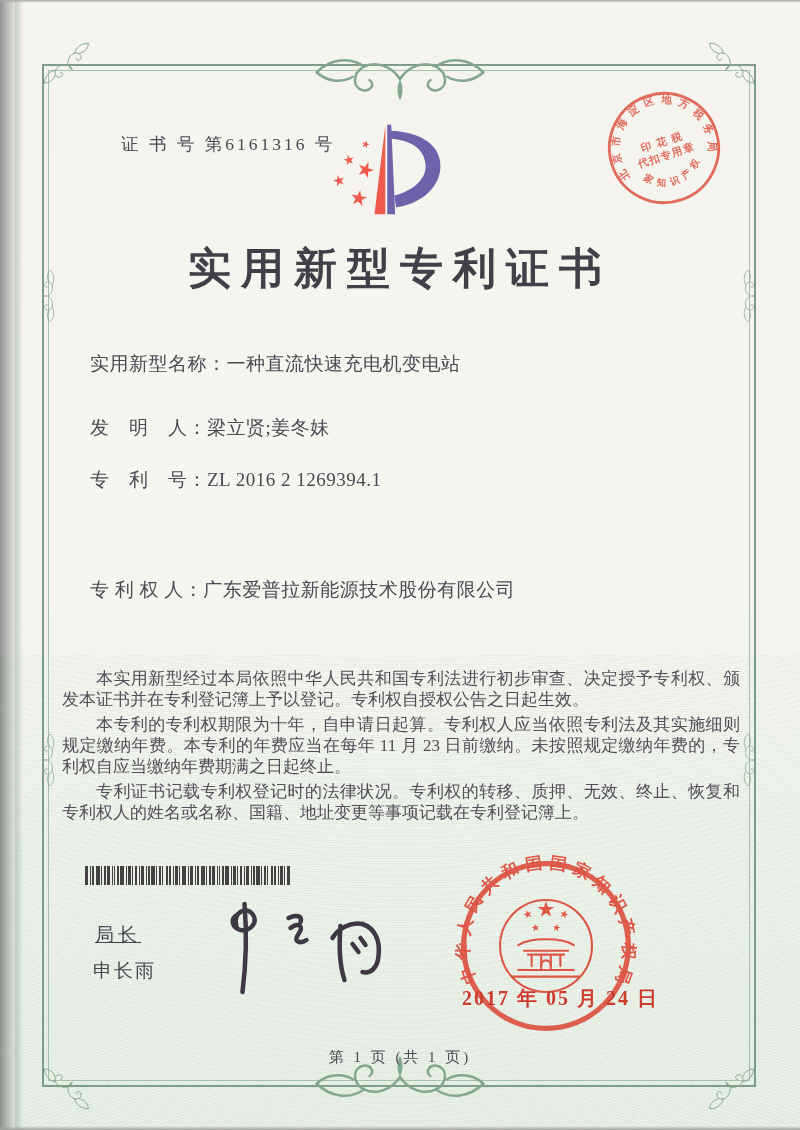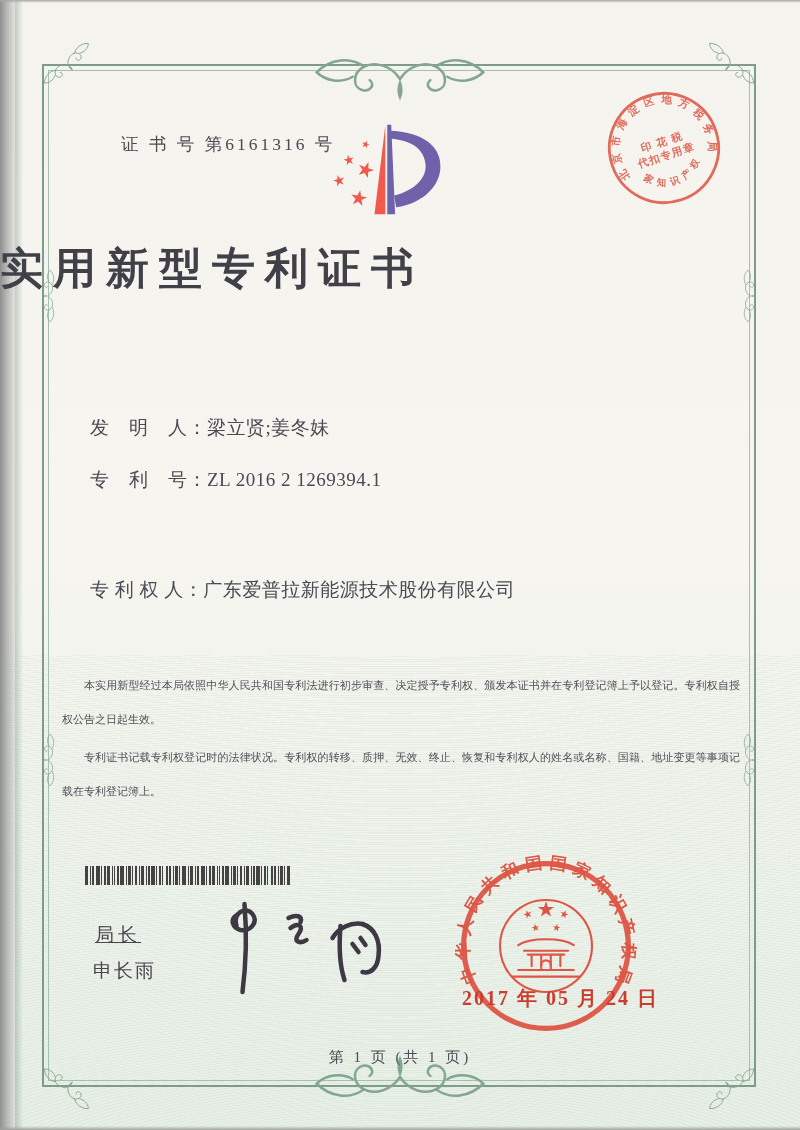--- a/index.html
+++ b/index.html
@@ -17,24 +17,24 @@
   .frame-outer{position:absolute;top:64px;right:44px;bottom:43px;left:42px;border:2.5px solid #7d9c89;}
   .frame-inner{position:absolute;top:70px;right:50px;bottom:49px;left:48px;border:1px solid #a6bfae;}
   .orn{position:absolute;color:#83a68f;pointer-events:none;}
   .cert-no{position:absolute;left:94px;top:132px;font-size:17.5px;letter-spacing:3px;color:#4b4952;margin-left:27px;}
   .logo{position:absolute;left:327px;top:111px;width:150px;height:113px;}
   .tax-seal{position:absolute;left:601px;top:85px;width:126px;height:126px;opacity:.92;}
   .tax-ring{fill:none;stroke:#e0604f;stroke-width:4;}
   .tax-arc{font-size:15px;fill:#e0604f;font-weight:bold;}
   .tax-arc.small{font-size:13.5px;}
   .tax-center{font-size:15px;fill:#e0604f;font-weight:bold;text-anchor:middle;letter-spacing:2px;}
-  .title{position:absolute;left:0;right:0;top:240px;margin:0;font-weight:600;
+  .title{position:absolute;left:0;right:0;top:240px;margin:0;text-align:center;font-weight:600;
     font-size:43px;letter-spacing:10px;color:#413f48;}
   .field{position:absolute;left:90px;font-size:19px;color:#4b4952;letter-spacing:.5px;white-space:nowrap;}
-  .paras{position:absolute;left:62px;width:678px;top:668px;font-size:11px;line-height:34px;
+  .paras{position:absolute;left:62px;width:678px;top:668px;font-size:17px;line-height:21px;
     color:#504e57;text-align:justify;}
   .paras p{margin:0 0 4px 0;text-indent:2em;}
   .barcode{position:absolute;left:85px;top:866px;opacity:.88;}
   .dir-title{position:absolute;left:95px;top:922px;font-size:19px;letter-spacing:4px;color:#46444d;text-decoration:underline;}
   .dir-name{position:absolute;left:93px;top:958px;font-size:19px;letter-spacing:2px;color:#46444d;}
   .signature{position:absolute;left:200px;top:898px;width:205px;height:100px;}
   .sig-stroke{fill:none;stroke:#3d3844;stroke-width:4.5;stroke-linecap:round;stroke-linejoin:round;}
   .sipo-seal{position:absolute;left:455px;top:855px;width:182px;height:182px;opacity:.93;}
   .sipo-ring{fill:none;stroke:#dd5443;stroke-width:5.5;}
   .sipo-arc{font-size:17.5px;fill:#dc4b3a;font-weight:bold;}
@@ -124,32 +124,36 @@
       <path id="taxBot" d="M44,118 A54,54 0 0 0 136,118" fill="none"></path>
       <text class="tax-arc" text-anchor="middle"><textPath href="#taxTop" startOffset="50%" textLength="252">北京市海淀区地方税务局</textPath></text>
       <text class="tax-arc small" text-anchor="middle"><textPath href="#taxBot" startOffset="50%" textLength="138">国家知识产权局</textPath></text>
       <text x="90" y="86" class="tax-center">印 花 税</text>
       <text x="90" y="106" class="tax-center">代扣专用章</text>
     </g>
   </svg>
 
   <h1 class="title">实用新型专利证书</h1>
 
+  <div class="field" style="top:351px">
+    <span>实用新型名称：</span><span>一种直流快速充电机变电站</span>
+  </div>
   <div class="field" style="top:415px">
     <span>发　明　人：</span><span>梁立贤;姜冬妹</span>
   </div>
   <div class="field" style="top:467px">
     <span>专　利　号：</span><span>ZL 2016 2 1269394.1</span>
   </div>
   <div class="field" style="top:577px">
     <span>专 利 权 人：</span><span>广东爱普拉新能源技术股份有限公司</span>
   </div>
 
   <div class="paras">
     <p>本实用新型经过本局依照中华人民共和国专利法进行初步审查、决定授予专利权、颁发本证书并在专利登记簿上予以登记。专利权自授权公告之日起生效。</p>
+    <p>本专利的专利权期限为十年，自申请日起算。专利权人应当依照专利法及其实施细则规定缴纳年费。本专利的年费应当在每年 11 月 23 日前缴纳。未按照规定缴纳年费的，专利权自应当缴纳年费期满之日起终止。</p>
     <p>专利证书记载专利权登记时的法律状况。专利权的转移、质押、无效、终止、恢复和专利权人的姓名或名称、国籍、地址变更等事项记载在专利登记簿上。</p>
   </div>
 
   <svg class="barcode" width="205" height="19">
     <path d="M0,9.5 H205" stroke="#2d2a2d" stroke-width="19" stroke-dasharray="3 2 1 1 2 2 4 1 1 2 2 1 3 2 1 1 1 2 2 1 4 2 1 1 3 1 1 2 2 2 1 1 3 2 1 1 2 1 4 1 1 2 2 1 1 3 2 1 2 2 1 1 3 1 1 2 4 2 1 1"></path>
   </svg>
 
   <div class="dir-title">局长</div>
   <div class="dir-name">申长雨</div>
 

